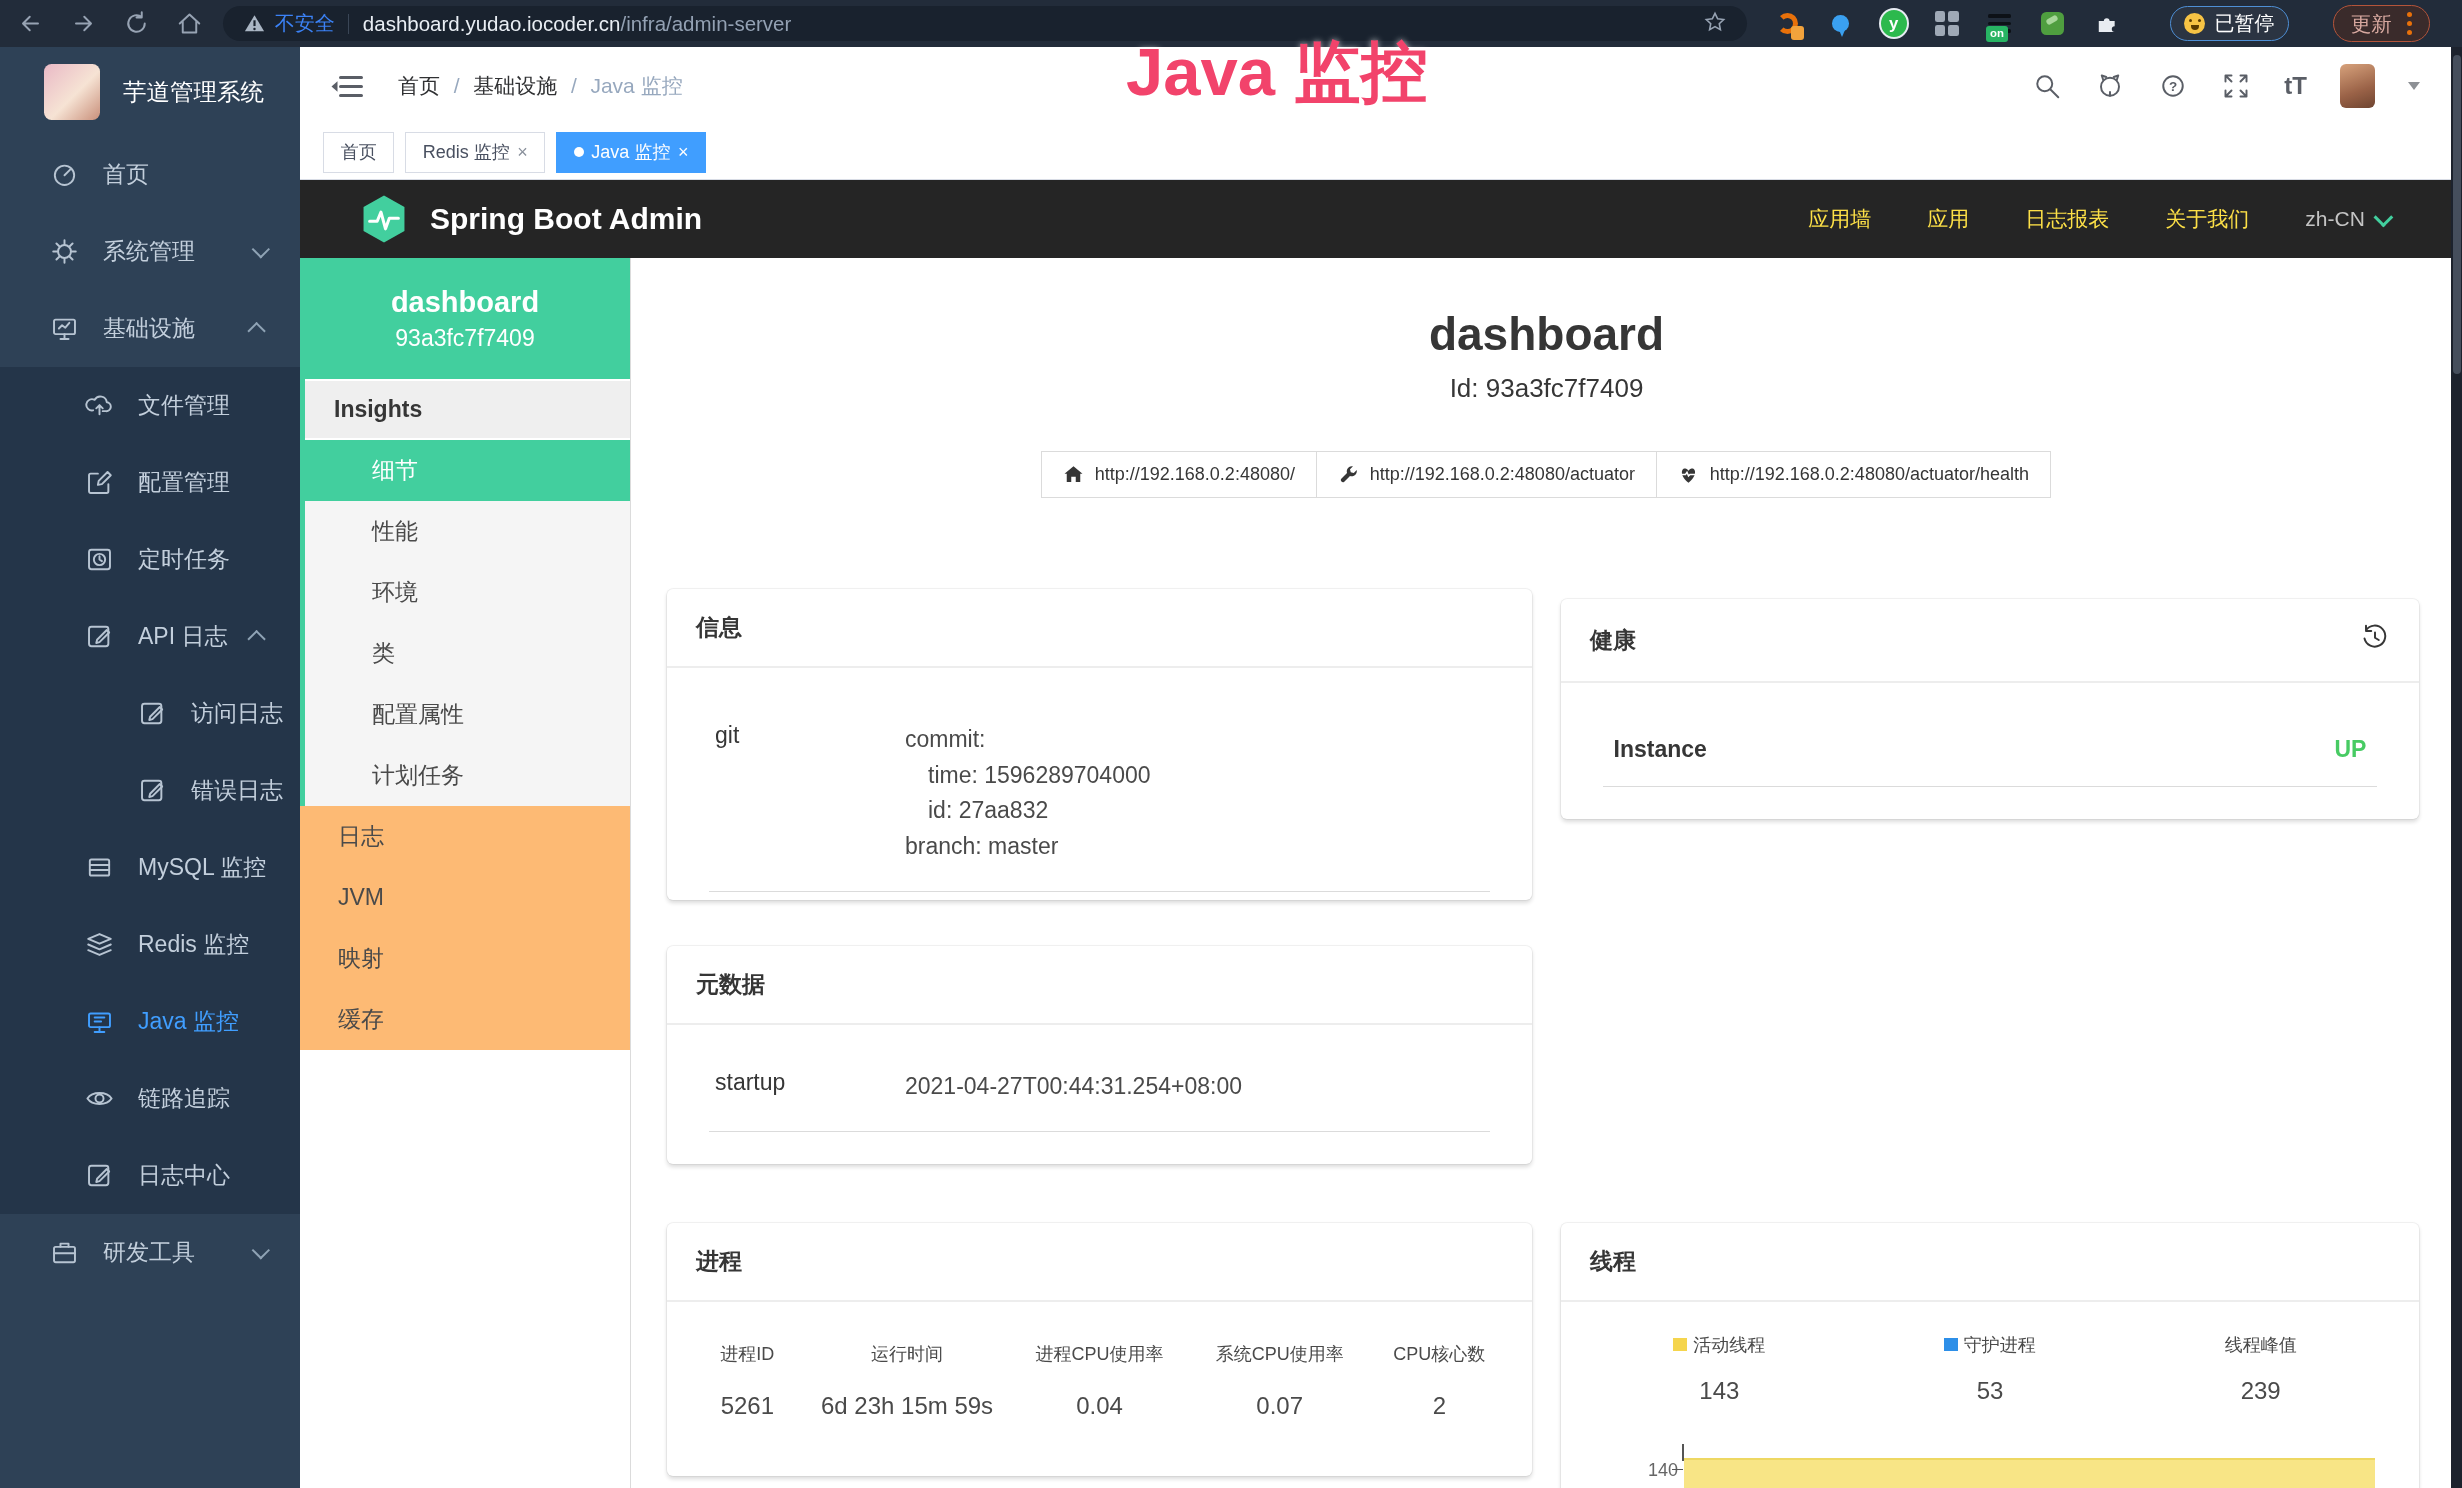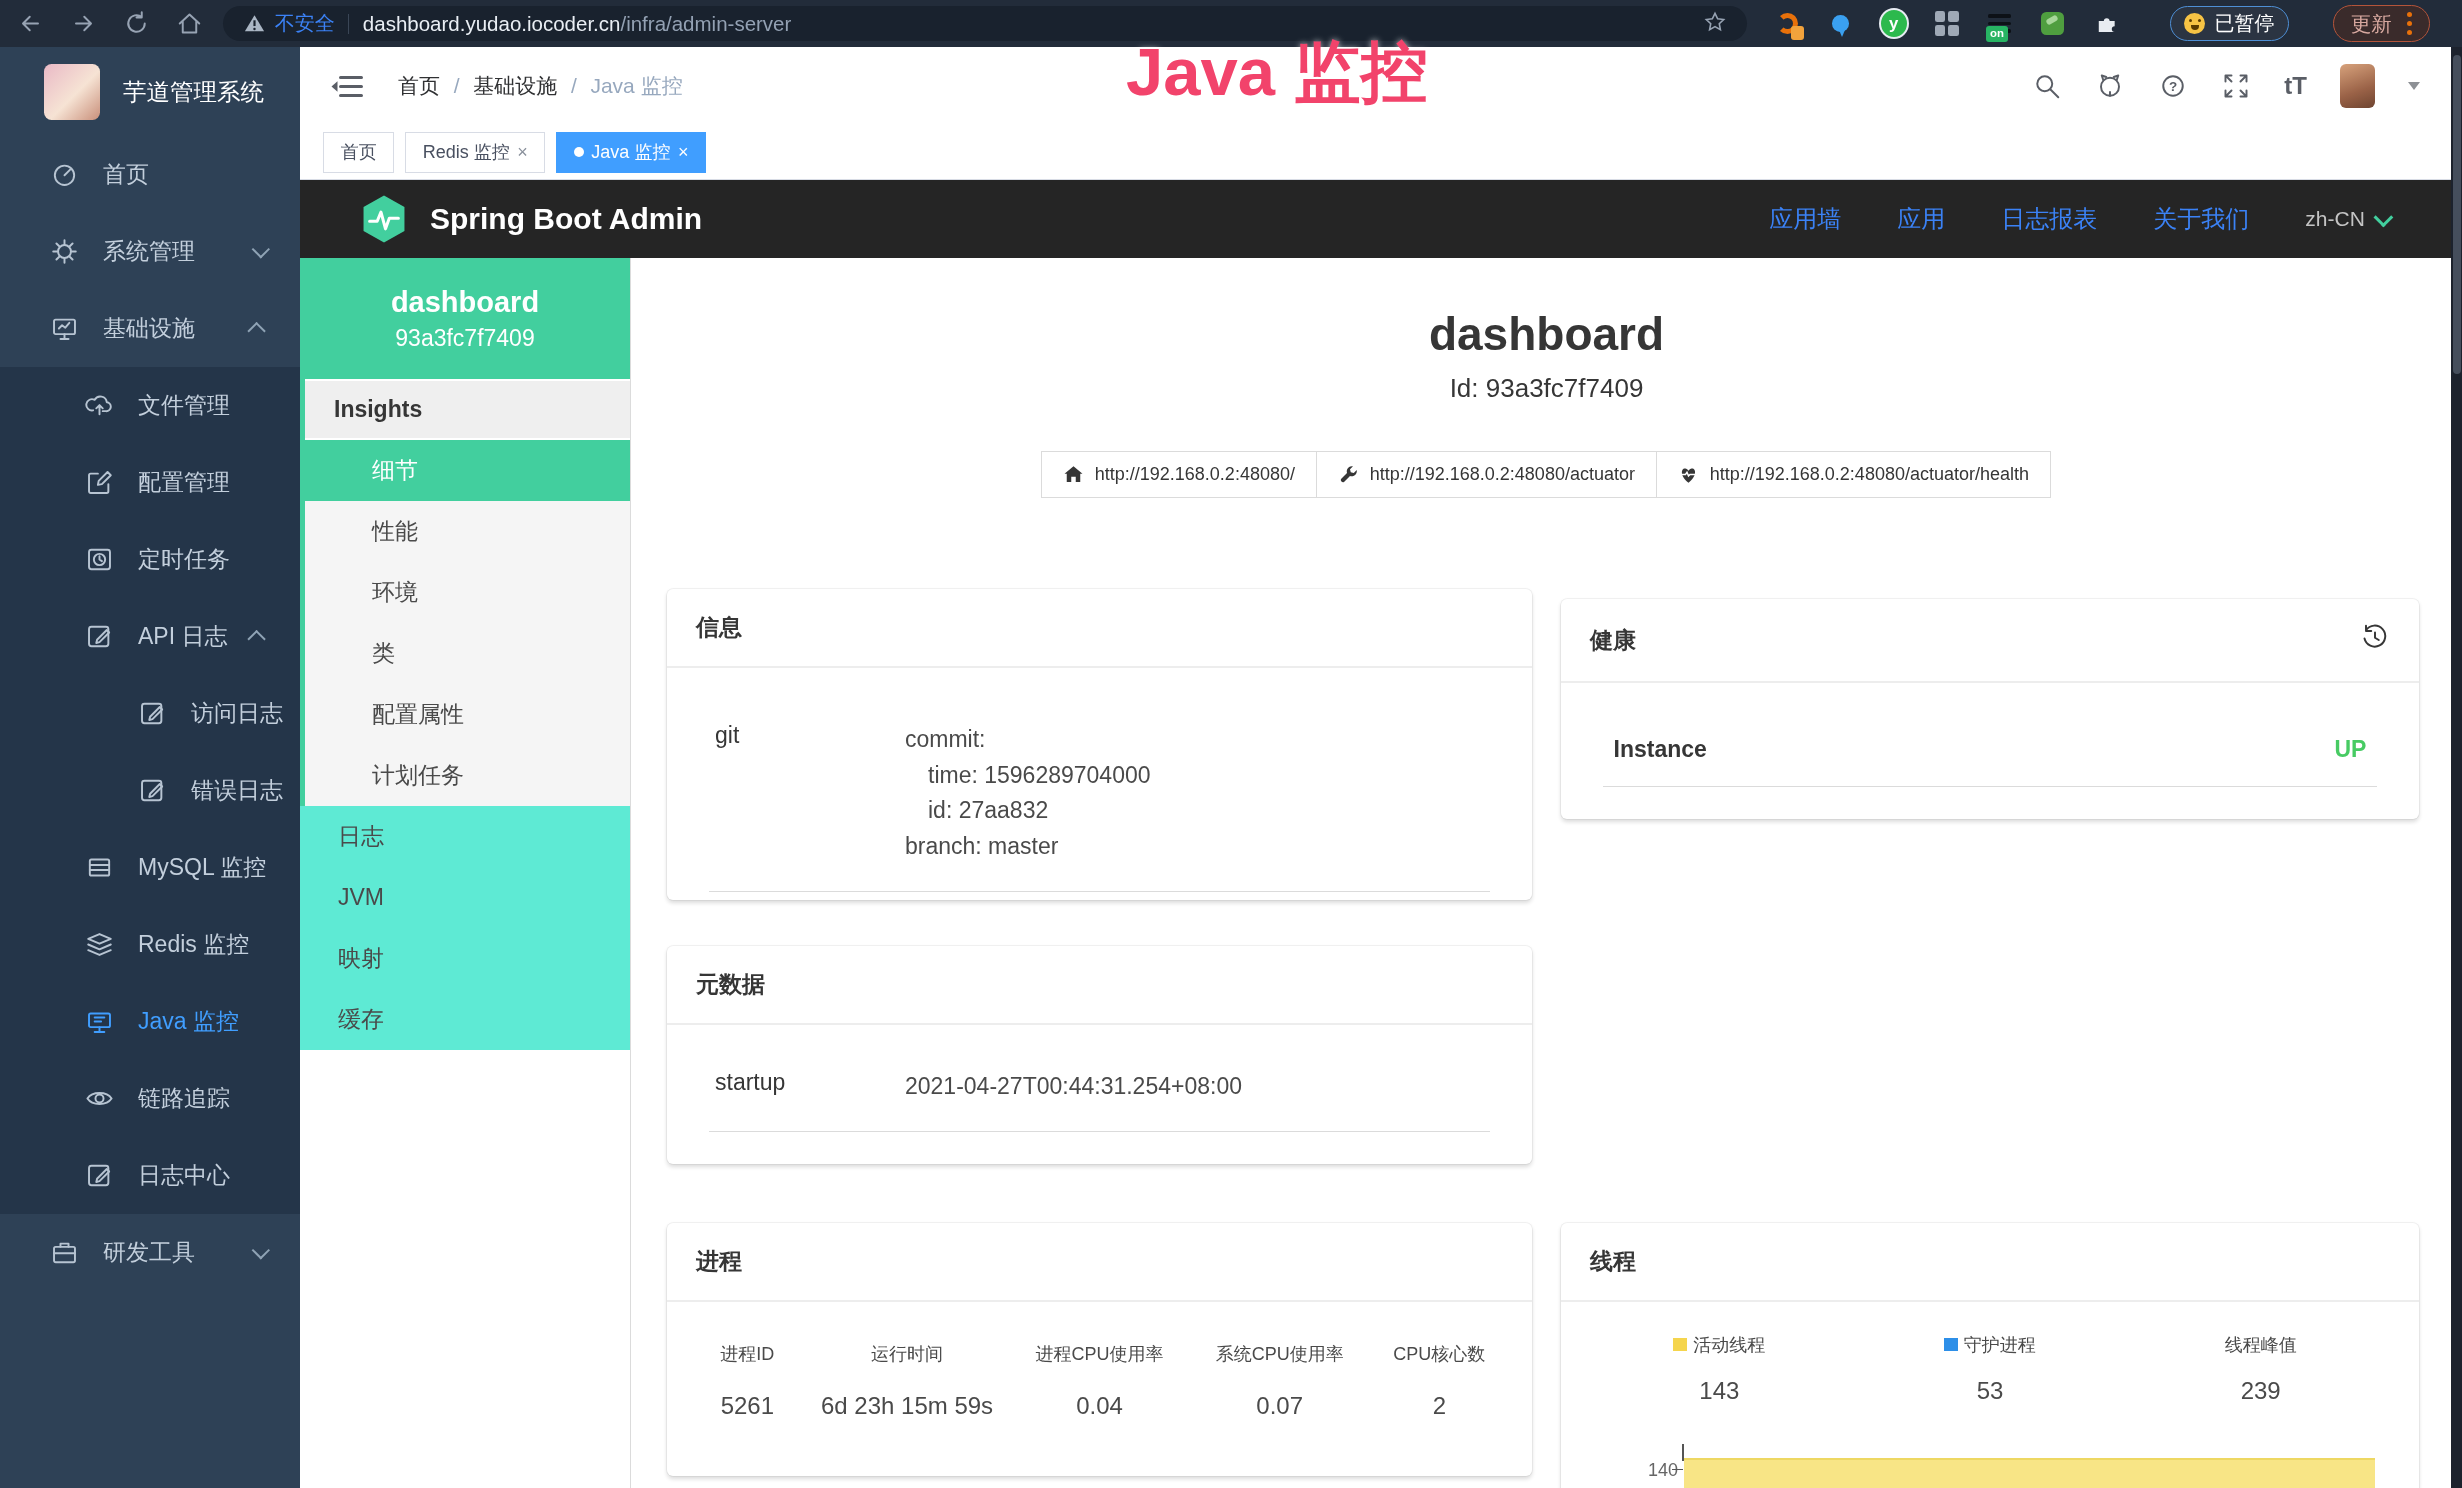--- a/index.html
+++ b/index.html
@@ -82,36 +82,36 @@
   .tag-tab .x{font-size:18px;color:#8a919c;}
   .tag-tab.active{background:#409eff;border-color:#409eff;color:#fff;}
   .tag-tab.active .x{color:#fff;}
   .tab-dot{width:10px;height:10px;border-radius:50%;background:#fff;}
 
   
   .sba-header{position:absolute;left:300px;top:180px;right:0;height:78px;background:#252525;display:flex;align-items:center;z-index:15;}
   .sba-logo{margin-left:59px;width:50px;height:50px;flex:none;}
   .sba-brand{margin-left:21px;color:#fff;font-size:30px;font-weight:bold;white-space:nowrap;}
   .sba-nav{margin-left:auto;display:flex;align-items:center;gap:56px;padding-right:73px;}
-  .sba-nav .nav-item{color:#3b82f6;font-size:24px;white-space:nowrap;cursor:pointer;}
+  .sba-nav .nav-item{color:#fde047;font-size:21px;white-space:nowrap;cursor:pointer;}
   .locale{display:flex;align-items:center;gap:10.6px;color:#c4c4c4;font-size:21px;cursor:pointer;}
   .locale .chev-green{width:10.6px;height:10.6px;border-right:3px solid #42cf9e;border-bottom:3px solid #42cf9e;transform:rotate(45deg) translateY(-2.3px);}
 
   
   .sba-body{position:absolute;left:300px;top:258px;right:0;bottom:0;background:#fff;overflow:hidden;}
   .sba-side{position:absolute;left:0;top:0;width:331px;bottom:0;border-right:0.8px solid #dbdbdb;box-sizing:border-box;background:#fff;}
   .inst-head{height:121px;background:#42cf9e;color:#fff;display:flex;flex-direction:column;align-items:center;justify-content:center;gap:6px;cursor:pointer;}
   .inst-name{font-size:29px;font-weight:bold;}
   .inst-id{font-size:23px;}
   .ins-group{border-left:5.3px solid #42cf9e;background:#f5f5f5;}
   .ins-header{height:61px;display:flex;align-items:center;padding-left:29px;font-size:23px;font-weight:bold;color:#363636;background:#efefef;border-top:2.3px solid #fff;border-bottom:2.3px solid #fff;box-sizing:border-box;}
   .side-item{height:61px;display:flex;align-items:center;font-size:23px;color:#4a4a4a;cursor:pointer;}
   .ins-item{padding-left:67px;}
   .ins-item.active{background:#42cf9e;color:#fff;}
-  .bot-item{padding-left:38px;background:#5eead4;}
+  .bot-item{padding-left:38px;background:#fdba74;}
 
   .sba-content{position:absolute;left:331px;top:0;right:0;bottom:0;background:#fff;}
   .page-title{margin-top:49px;text-align:center;font-size:46px;font-weight:bold;color:#363636;}
   .page-id{margin-top:12px;text-align:center;font-size:26px;color:#363636;}
   .links-row{margin-top:47px;display:flex;justify-content:center;}
   .link-box{display:flex;align-items:center;gap:10.6px;border:0.8px solid #dbdbdb;background:#fff;padding:12px 21px;font-size:18px;color:#363636;margin-left:-0.8px;cursor:pointer;white-space:nowrap;}
   .link-box svg{width:21px;height:21px;fill:#363636;flex:none;}
 
   .card{position:absolute;background:#fff;border-radius:6px;box-shadow:0 2.3px 4.6px rgba(10,10,10,.14),0 0 0 0.8px rgba(10,10,10,.06);box-sizing:border-box;}
   .card-head{display:flex;align-items:center;padding:23px 29px;font-size:23px;font-weight:bold;color:#363636;border-bottom:2.3px solid #ededed;}

